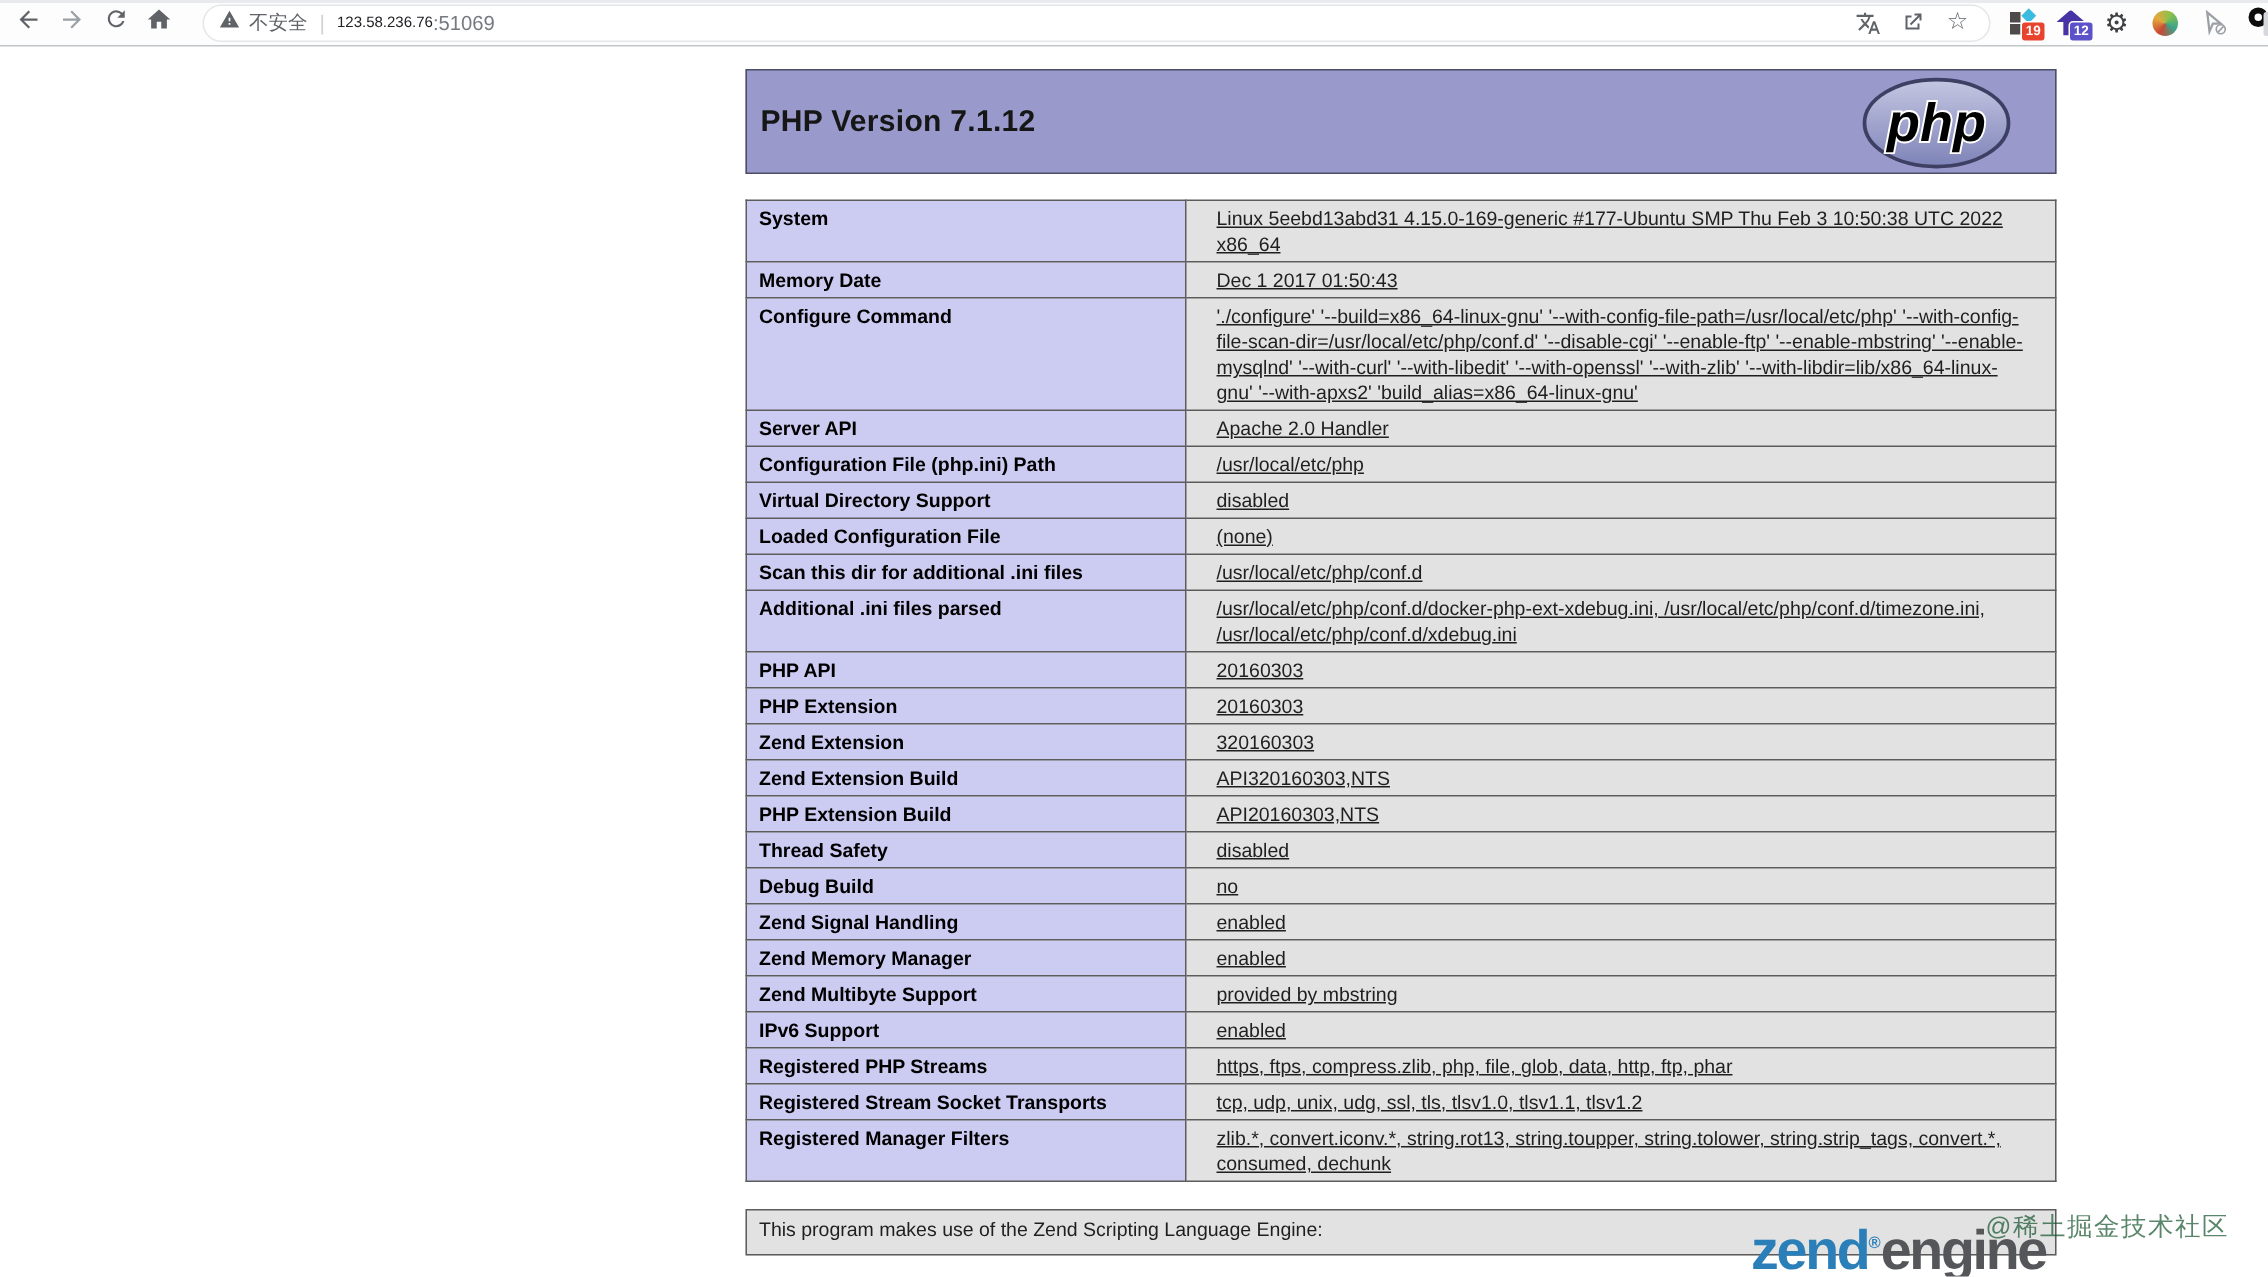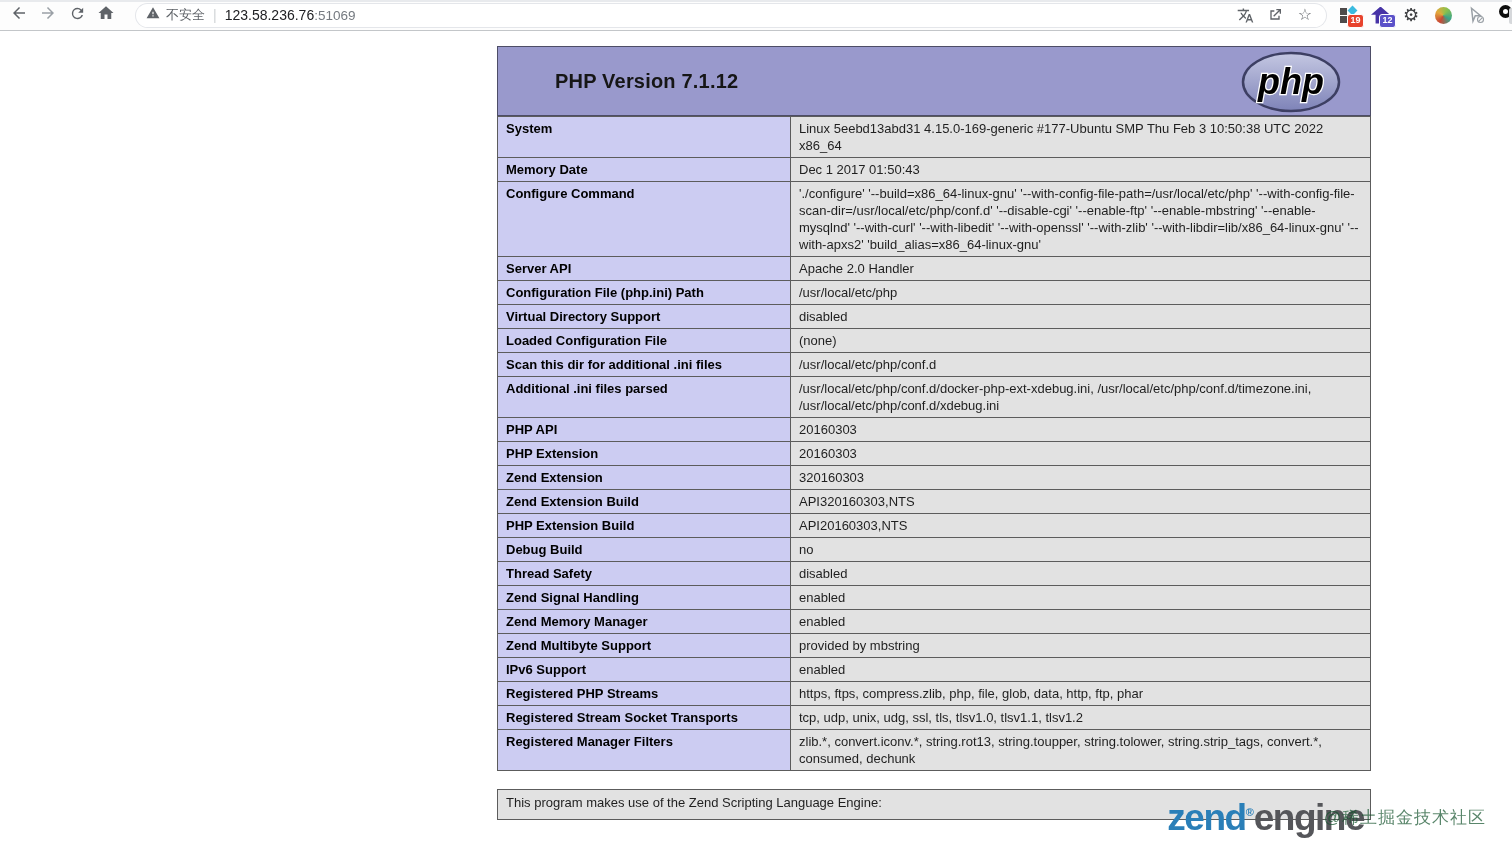--- a/index.html
+++ b/index.html
@@ -24,21 +24,21 @@
   .omnibox {
     display:flex; align-items:center;
     width:1190px; height:23px; margin-left:14px; padding:0 10px;
     background:#ffffff; border-radius:12px;
     box-shadow:0 0 0 1px #e4e6ea;
     flex:0 0 auto;
   }
   .omnibox .spacer { flex:1; }
   .sec-label { color:#5f6368; font-size:13px; margin:0 4px 0 6px; }
   .sec-divider { color:#d0d3d6; font-size:14px; margin:0 8px 0 4px; }
-  .url-host { color:#202124; font-size:14px; }
+  .url-host { color:#202124; font-size:10px; }
   .url-port { color:#757a80; font-size:13.5px; }
   .pill-icon { width:22px; height:22px; display:flex; align-items:center; justify-content:center; margin-left:8px; }
   .star-glyph { font-size:16px; color:#5f6368; line-height:1; }
   .extensions { display:flex; align-items:center; margin-left:13px; gap:13px; }
   .ext { position:relative; width:19px; height:19px; flex:0 0 auto; }
   .badge {
     position:absolute; right:-6px; bottom:-3px;
     font-size:9px; font-weight:bold; color:#fff;
     padding:0.5px 2.5px; border-radius:3px; line-height:11px;
     border:1px solid #fdfdfd;
@@ -58,35 +58,35 @@
   .gear-glyph { font-size:18px; color:#3f4043; line-height:19px; }
   .bowl { width:17px; height:17px; border-radius:50%; margin-top:1px;
     background:conic-gradient(from 210deg, #c94835, #e3a93c, #8bc14c, #3aa489, #c94835); }
   .ring { width:13px; height:13px; border:4px solid #0d0d0d; border-radius:50%; background:#fff; margin-top:-1px; }
   .edge-sliver { position:absolute; right:0; top:8px; width:3px; height:16px; background:#d6d8db; border-radius:2px 0 0 2px; }
 
   
   .page-content { position:absolute; left:497px; top:46px; width:874px; }
   .hdr-box {
     height:70px; background:var(--header_bg); border:1px solid #4d4d66;
-    position:relative; display:flex; align-items:center;padding-left:48px;
+    position:relative; display:flex; align-items:center;
   }
   .hdr-title { margin-left:9px; font-size:20px; font-weight:bold; color:#161616; letter-spacing:0.2px; }
   .php-logo { position:absolute; right:29px; top:4px; }
 
-  table.info { width:100%; border-collapse:collapse; font-size:13px; table-layout:fixed; }
+  table.info { width:100%; border-collapse:collapse; margin-top:17px; font-size:13px; table-layout:fixed; }
   th.cell-label {
     width:293px; background:var(--label_bg); border:1px solid #5c5c5c;
     text-align:left; vertical-align:top; font-weight:bold; color:#000;
     padding:3px 8px; line-height:17px;
   }
   td.cell-value {
     background:var(--value_bg); border:1px solid #5c5c5c;
-    color:#1f1f1f; padding:3px 8px; line-height:17px;
-    word-wrap:break-word; overflow-wrap:break-word;
+    color:#1f1f1f; padding:3px 20px; line-height:17px;
+    word-wrap:break-word; overflow-wrap:break-word;text-decoration:underline;
   }
   .ftr-box {
     margin-top:18px; border:1px solid #5c5c5c; background:var(--value_bg);
     padding:5px 8px 9px 8px; position:relative; font-size:13px; color:#1f1f1f; line-height:15px;
   }
   .zend-logo {
     position:absolute; right:6px; top:0px;
     font-size:37px; font-weight:bold; letter-spacing:-1.5px; line-height:44px;
     white-space:nowrap;
   }
@@ -261,28 +261,28 @@
         </tr>
         <tr>
           <th class="cell-label">Zend Extension Build</th>
           <td class="cell-value">API320160303,NTS</td>
         </tr>
         <tr>
           <th class="cell-label">PHP Extension Build</th>
           <td class="cell-value">API20160303,NTS</td>
         </tr>
         <tr>
+          <th class="cell-label">Thread Safety</th>
+          <td class="cell-value">disabled</td>
+        </tr>
+        <tr>
           <th class="cell-label">Debug Build</th>
           <td class="cell-value">no</td>
         </tr>
         <tr>
-          <th class="cell-label">Thread Safety</th>
-          <td class="cell-value">disabled</td>
-        </tr>
-        <tr>
           <th class="cell-label">Zend Signal Handling</th>
           <td class="cell-value">enabled</td>
         </tr>
         <tr>
           <th class="cell-label">Zend Memory Manager</th>
           <td class="cell-value">enabled</td>
         </tr>
         <tr>
           <th class="cell-label">Zend Multibyte Support</th>
           <td class="cell-value">provided by mbstring</td>

